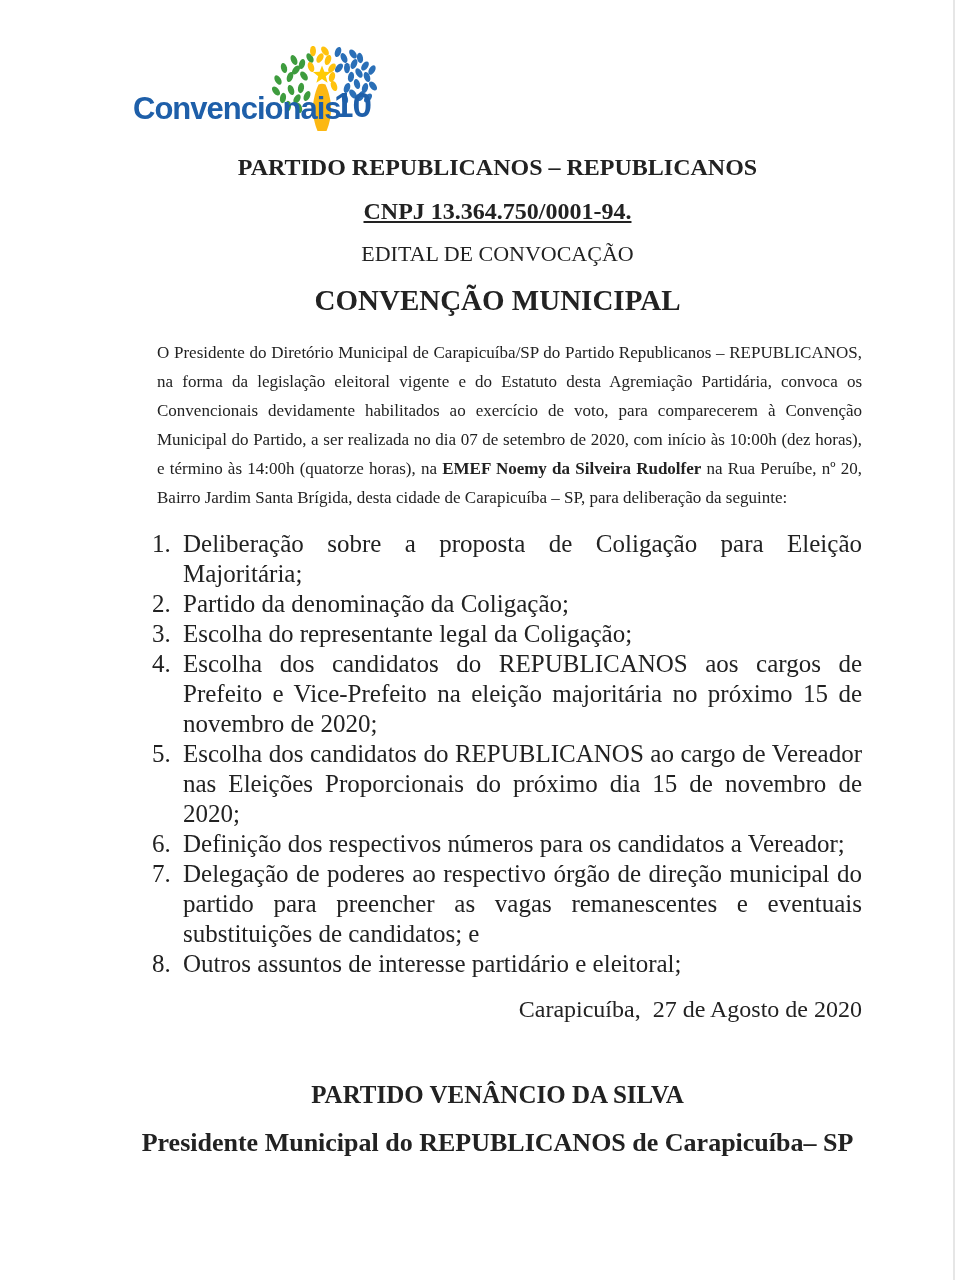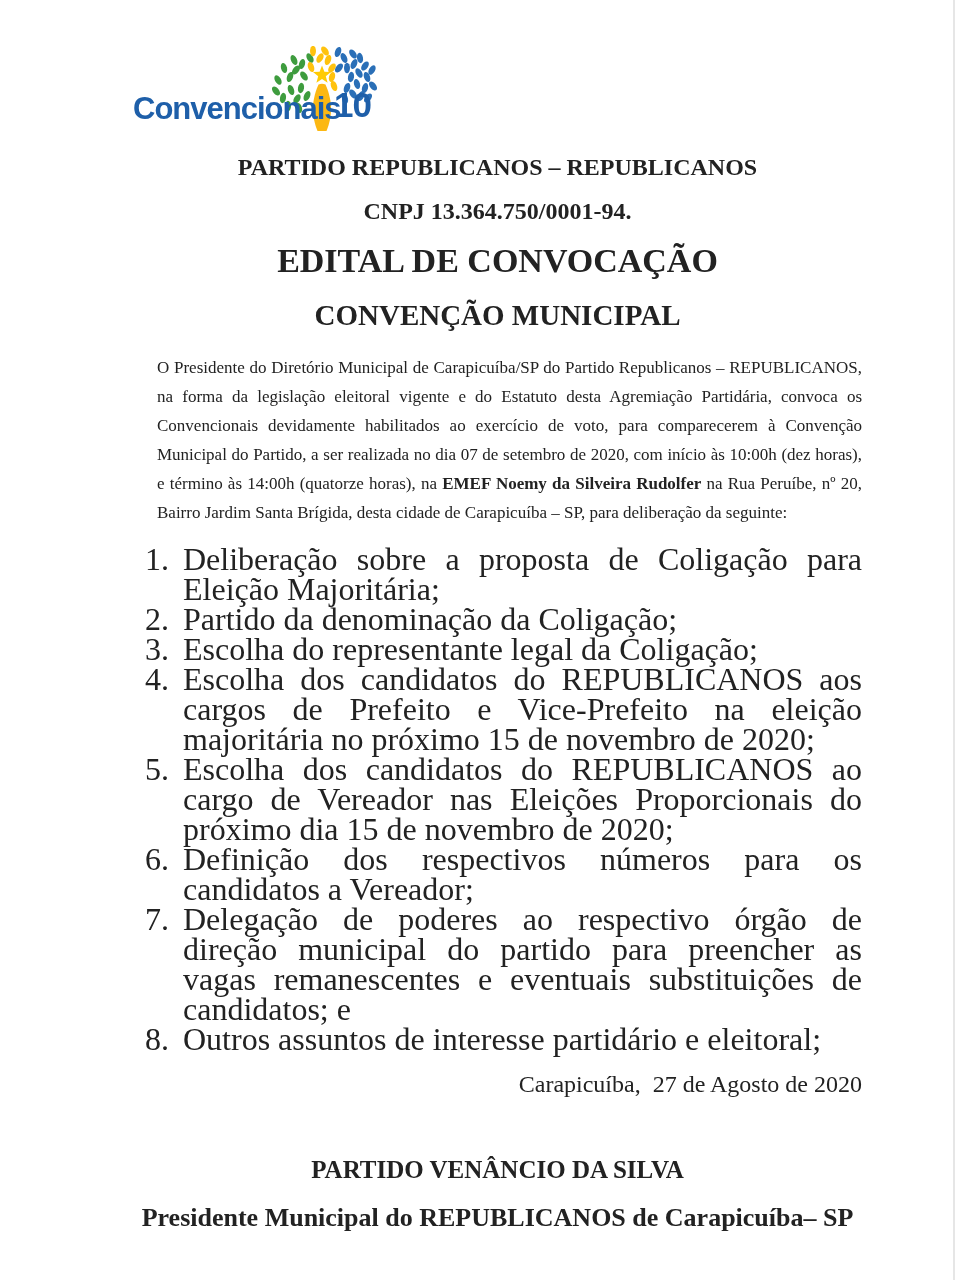--- a/index.html
+++ b/index.html
@@ -70,25 +70,26 @@
     margin-top: 18px;
     font-weight: bold;
     font-size: 24px;
     line-height: 1.25;
   }
   .cnpj-line {
     margin-top: 14px;
     font-weight: bold;
     font-size: 24px;
     line-height: 1.25;
+    text-decoration: underline;
   }
   .doc-title {
     margin-top: 15px;
-    font-weight: bold;
-    font-size: 34px;
+    font-weight: normal;
+    font-size: 22px;
     line-height: 1.2;
   }
   .doc-subtitle {
     margin-top: 16px;
     font-weight: bold;
     font-size: 29px;
     line-height: 1.2;
   }
 
   
@@ -103,21 +104,21 @@
 
   .agenda-title {
     margin-top: 96px;
     font-weight: bold;
     font-size: 26px;
     line-height: 1.2;
   }
   ol.agenda-list {
     margin: 14px 0 0 0;
     padding-left: 44px;
-    font-size: 32px;
+    font-size: 25px;
     line-height: 30px;
   }
   ol.agenda-list li {
     text-align: justify;
     padding-left: 6px;
   }
 
   .date-line {
     margin-top: 16px;
     font-size: 24px;

